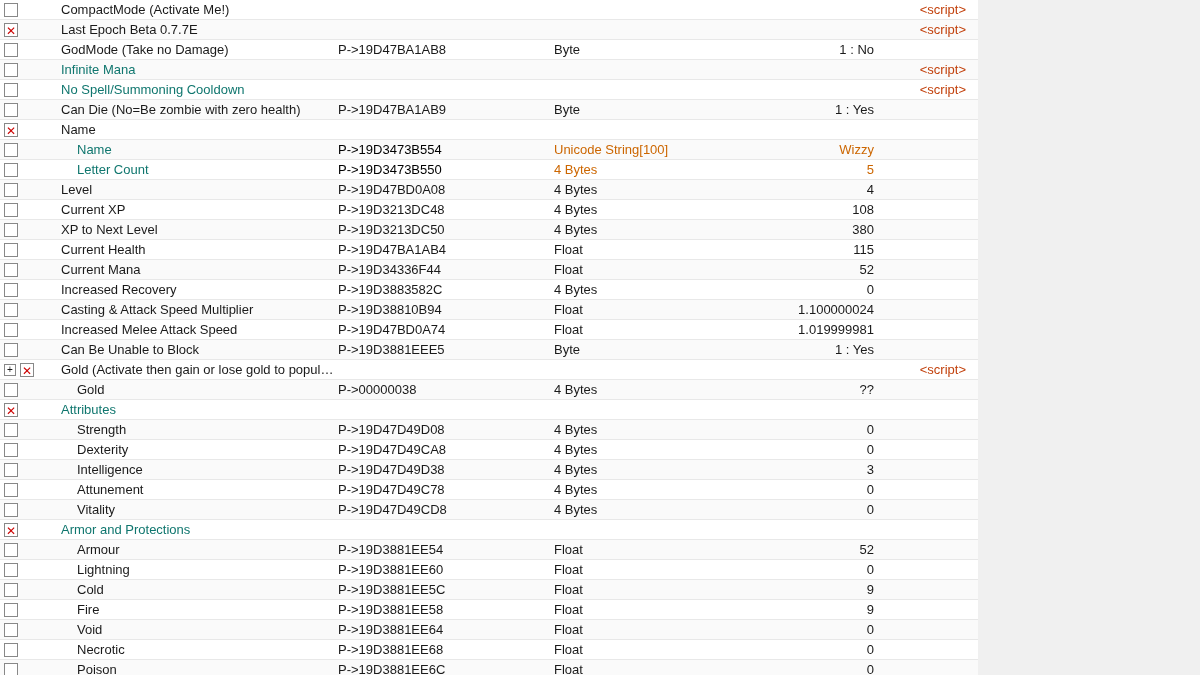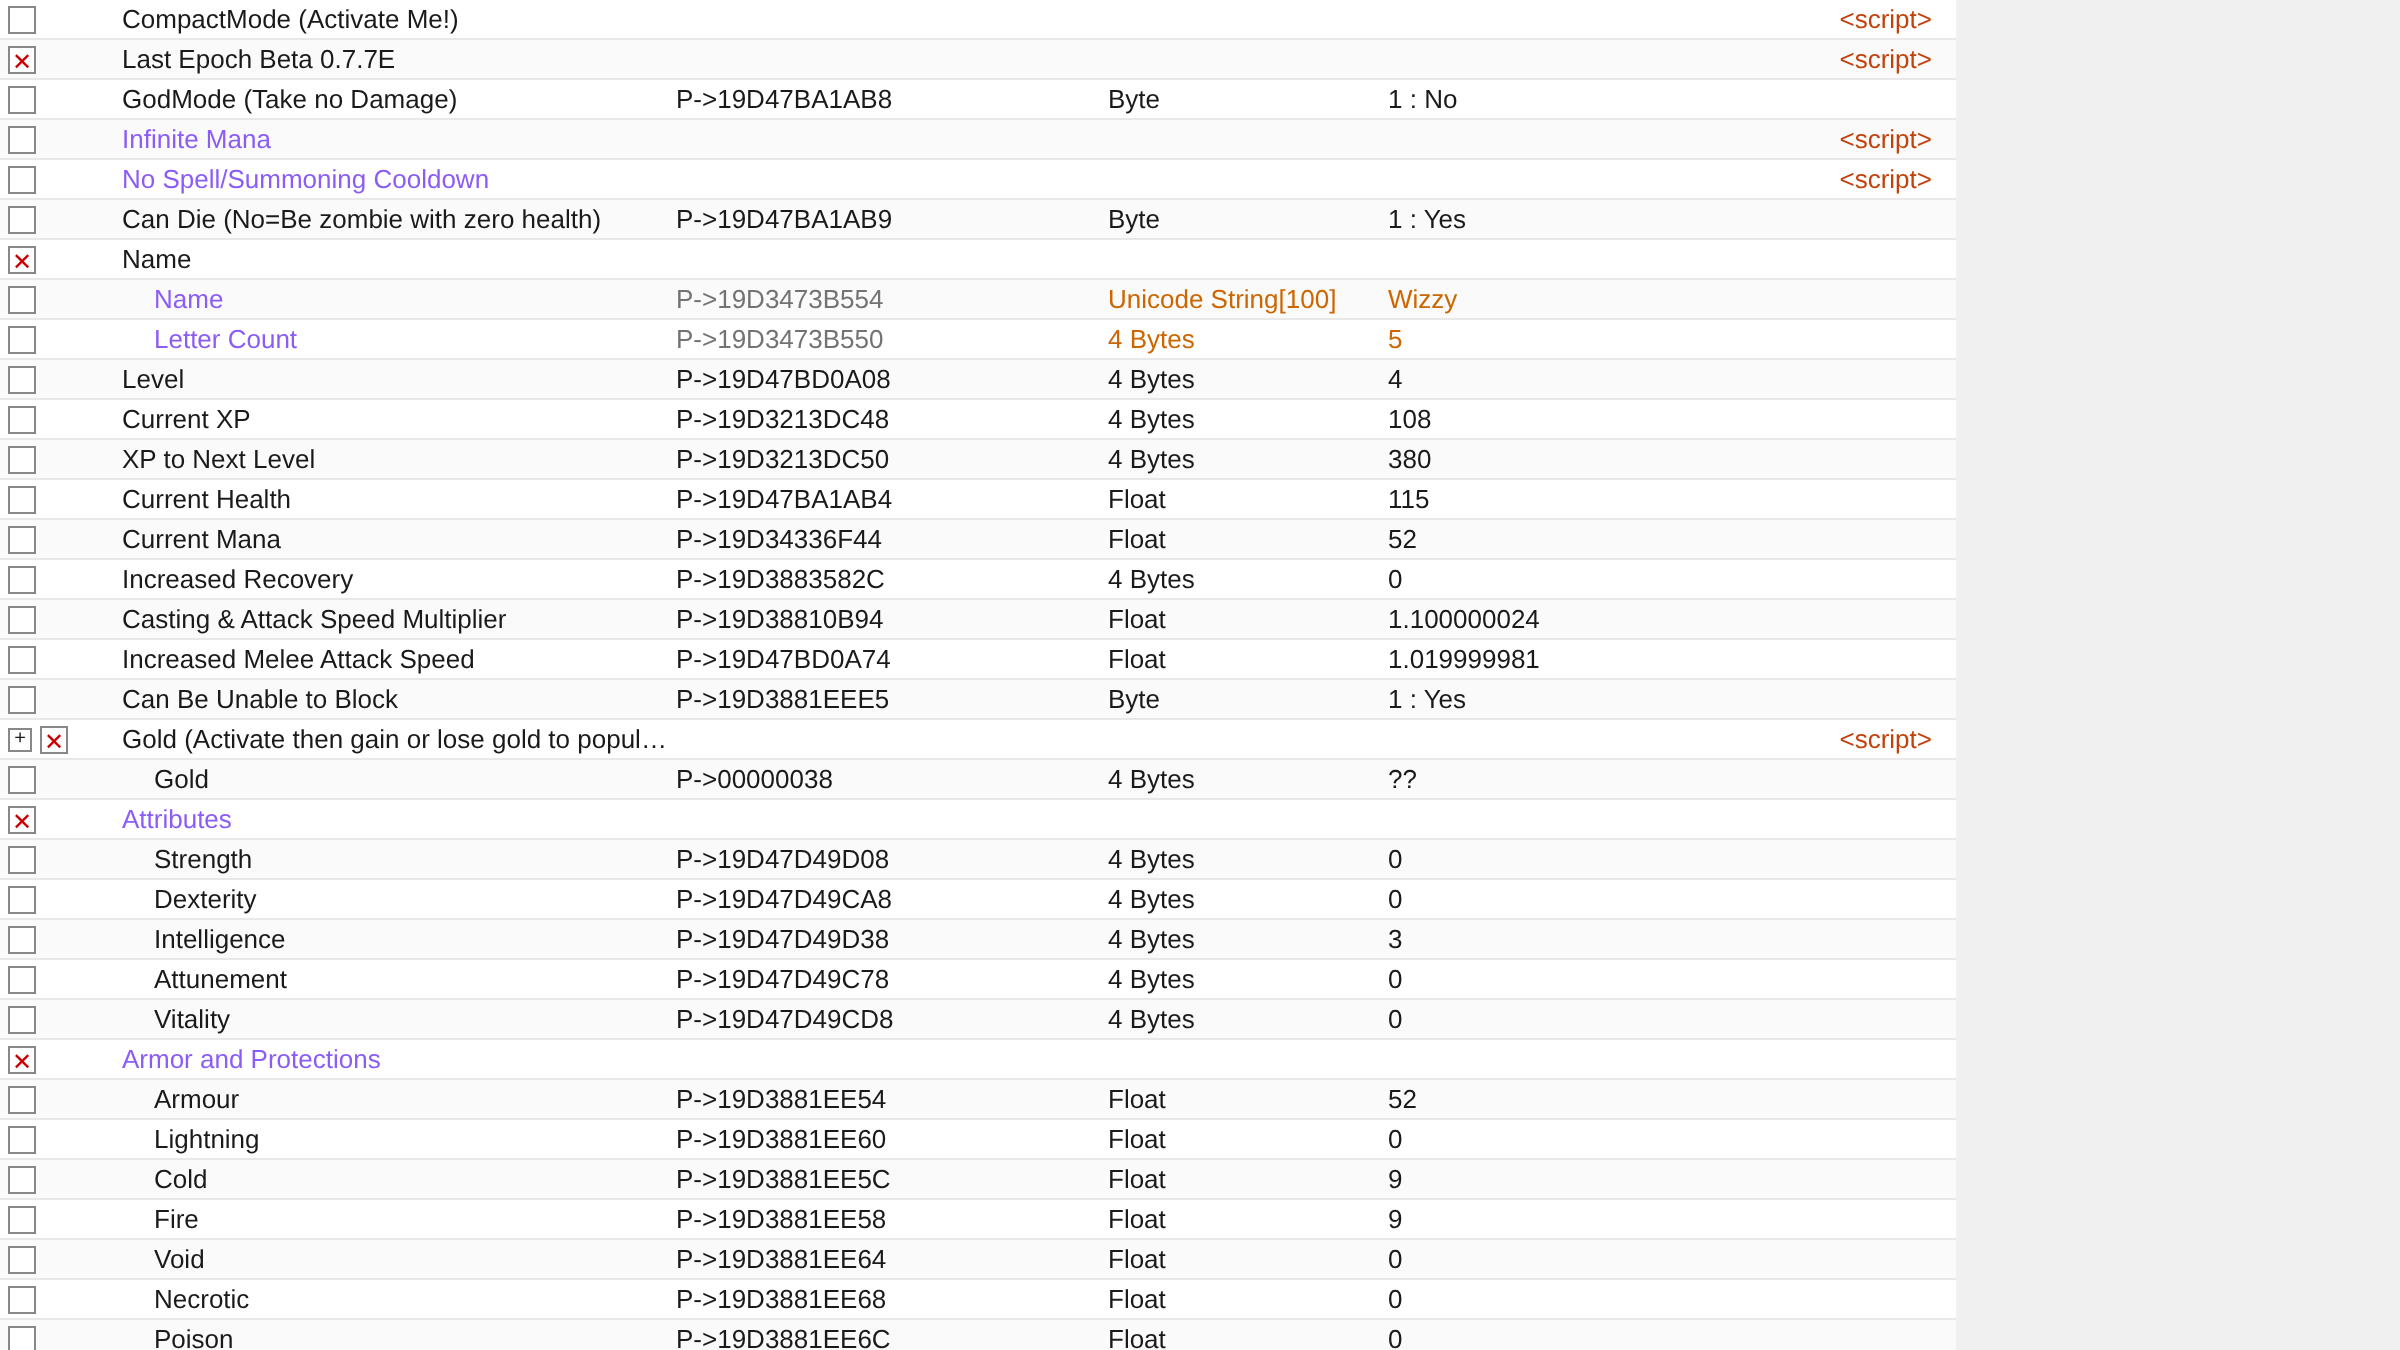--- a/index.html
+++ b/index.html
@@ -45,20 +45,21 @@
       min-width: 180px;
     }
     .col-type {
       width: 140px;
       min-width: 140px;
       margin-left: 36px;
     }
     .col-value {
       width: 180px;
       min-width: 180px;
+      text-align: right;
     }
     .col-script {
       width: 100px;
       min-width: 100px;
       text-align: right;
       padding-right: 8px;
     }
     .checkbox {
       width: 14px;
       height: 14px;
@@ -83,27 +84,27 @@
       height: 12px;
       border: 1px solid #888;
       display: inline-flex;
       align-items: center;
       justify-content: center;
       font-size: 10px;
       flex-shrink: 0;
       margin-right: 2px;
     }
     .text-blue {
-      color: #8b5cf6;
+      color: #0f766e;
     }
     .text-orange {
       color: #cc6600;
     }
     .text-green-addr {
-      color: #737373;
+      color: #000000;
     }
     .text-script {
       color: #c2410c;
     }
     .indent-1 {
       padding-left: 18px;
     }
     .watermark {
       position: fixed;
       bottom: 10px;

